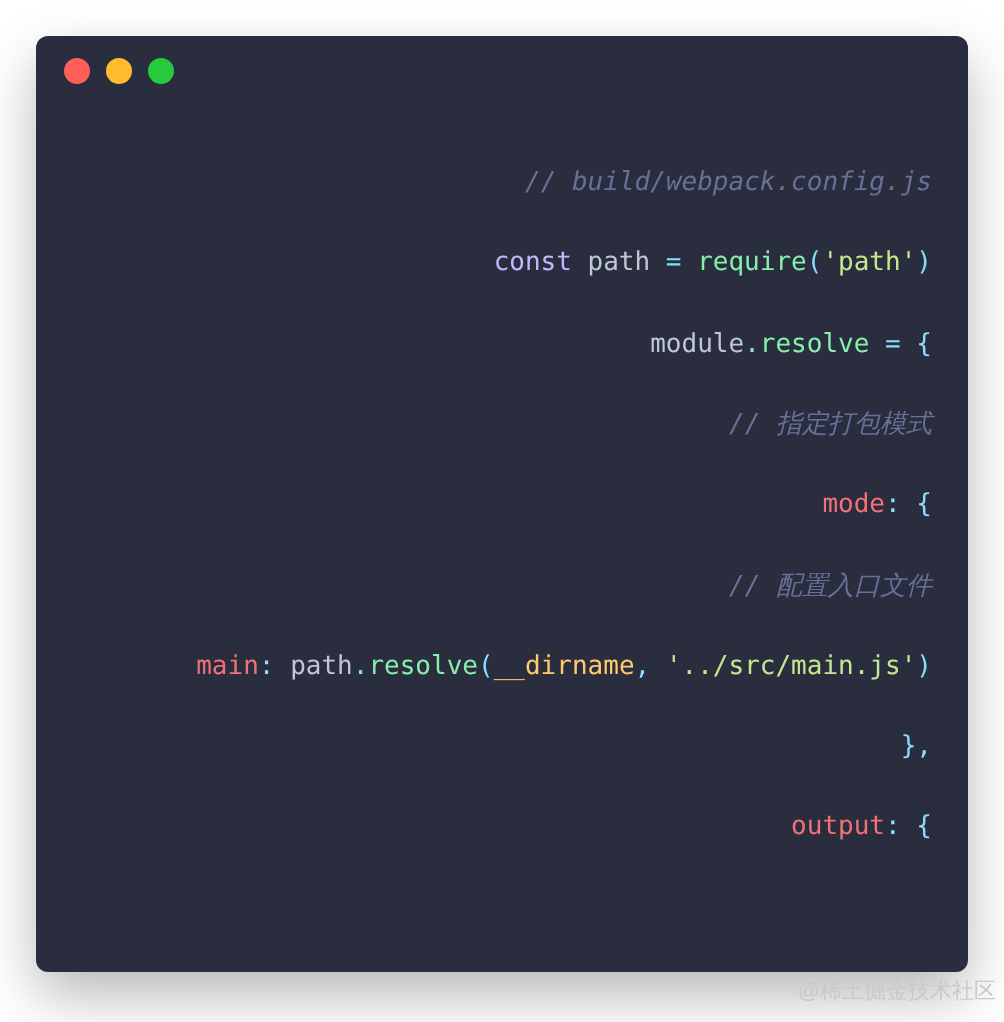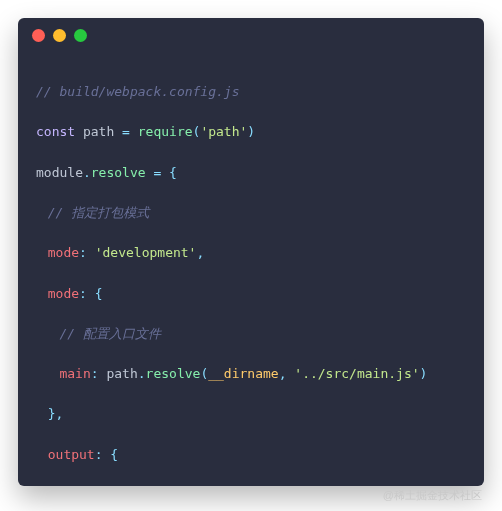--- a/index.html
+++ b/index.html
@@ -43,26 +43,26 @@
     .code span { font-family: inherit; }
     .tok-comment { color: #697098; font-style: italic; }
     .tok-keyword { color: #c4b5fd; }
     .tok-ident { color: #bfc7d5; }
     .tok-op { color: #89ddff; }
     .tok-func { color: #86efac; }
     .tok-string { color: #c3e88d; }
     .tok-prop { color: #f07178; }
     .tok-punc { color: #89ddff; }
     .tok-special { color: #ffcb6b; margin-top: 25px; }
-    .line { display: block; }
+    .line { display: block; text-align: right; }
     .ind1 { padding-left: 1.5ch; }
     .ind2 { padding-left: 3ch; }
     .watermark {
       position: absolute;
-      right: 20px;
+      right: 4px;
       bottom: 8px;
       color: #c9c9c9;
       font-size: 11px;
       font-family: Liberation Sans, sans-serif;
       margin-top: 39px;
     }
   </style>
 </head>
 <body>
 
@@ -70,21 +70,20 @@
   <div class="titlebar">
     <span class="dot red"></span>
     <span class="dot yellow"></span>
     <span class="dot green"></span>
   </div>
   <div class="code">
 <span class="line"><span class="tok-comment">// build/webpack.config.js</span></span>
 <span class="line"><span class="tok-keyword">const</span> <span class="tok-ident">path</span><span class="tok-op"> = </span><span class="tok-func">require</span><span class="tok-punc">(</span><span class="tok-string">'path'</span><span class="tok-punc">)</span></span>
 <span class="line"><span class="tok-ident">module</span><span class="tok-punc">.</span><span class="tok-func">resolve</span><span class="tok-op"> = </span><span class="tok-punc">{</span></span>
 <span class="line ind1"><span class="tok-comment">// 指定打包模式</span></span>
-<span class="line ind1"><span class="tok-prop">mode</span><span class="tok-punc">: </span><span class="tok-string">'development'</span><span class="tok-punc">,</span></span>
 <span class="line ind1"><span class="tok-prop">mode</span><span class="tok-punc">: </span><span class="tok-punc">{</span></span>
 <span class="line ind2"><span class="tok-comment">// 配置入口文件</span></span>
 <span class="line ind2"><span class="tok-prop">main</span><span class="tok-punc">: </span><span class="tok-ident">path</span><span class="tok-punc">.</span><span class="tok-func">resolve</span><span class="tok-punc">(</span><span class="tok-special">__dirname</span><span class="tok-punc">, </span><span class="tok-string">'../src/main.js'</span><span class="tok-punc">)</span></span>
 <span class="line ind1"><span class="tok-punc">}</span><span class="tok-punc">,</span></span>
 <span class="line ind1"><span class="tok-prop">output</span><span class="tok-punc">: </span><span class="tok-punc">{</span></span>
 <span class="line ind2"></span>
 
 
 
 

